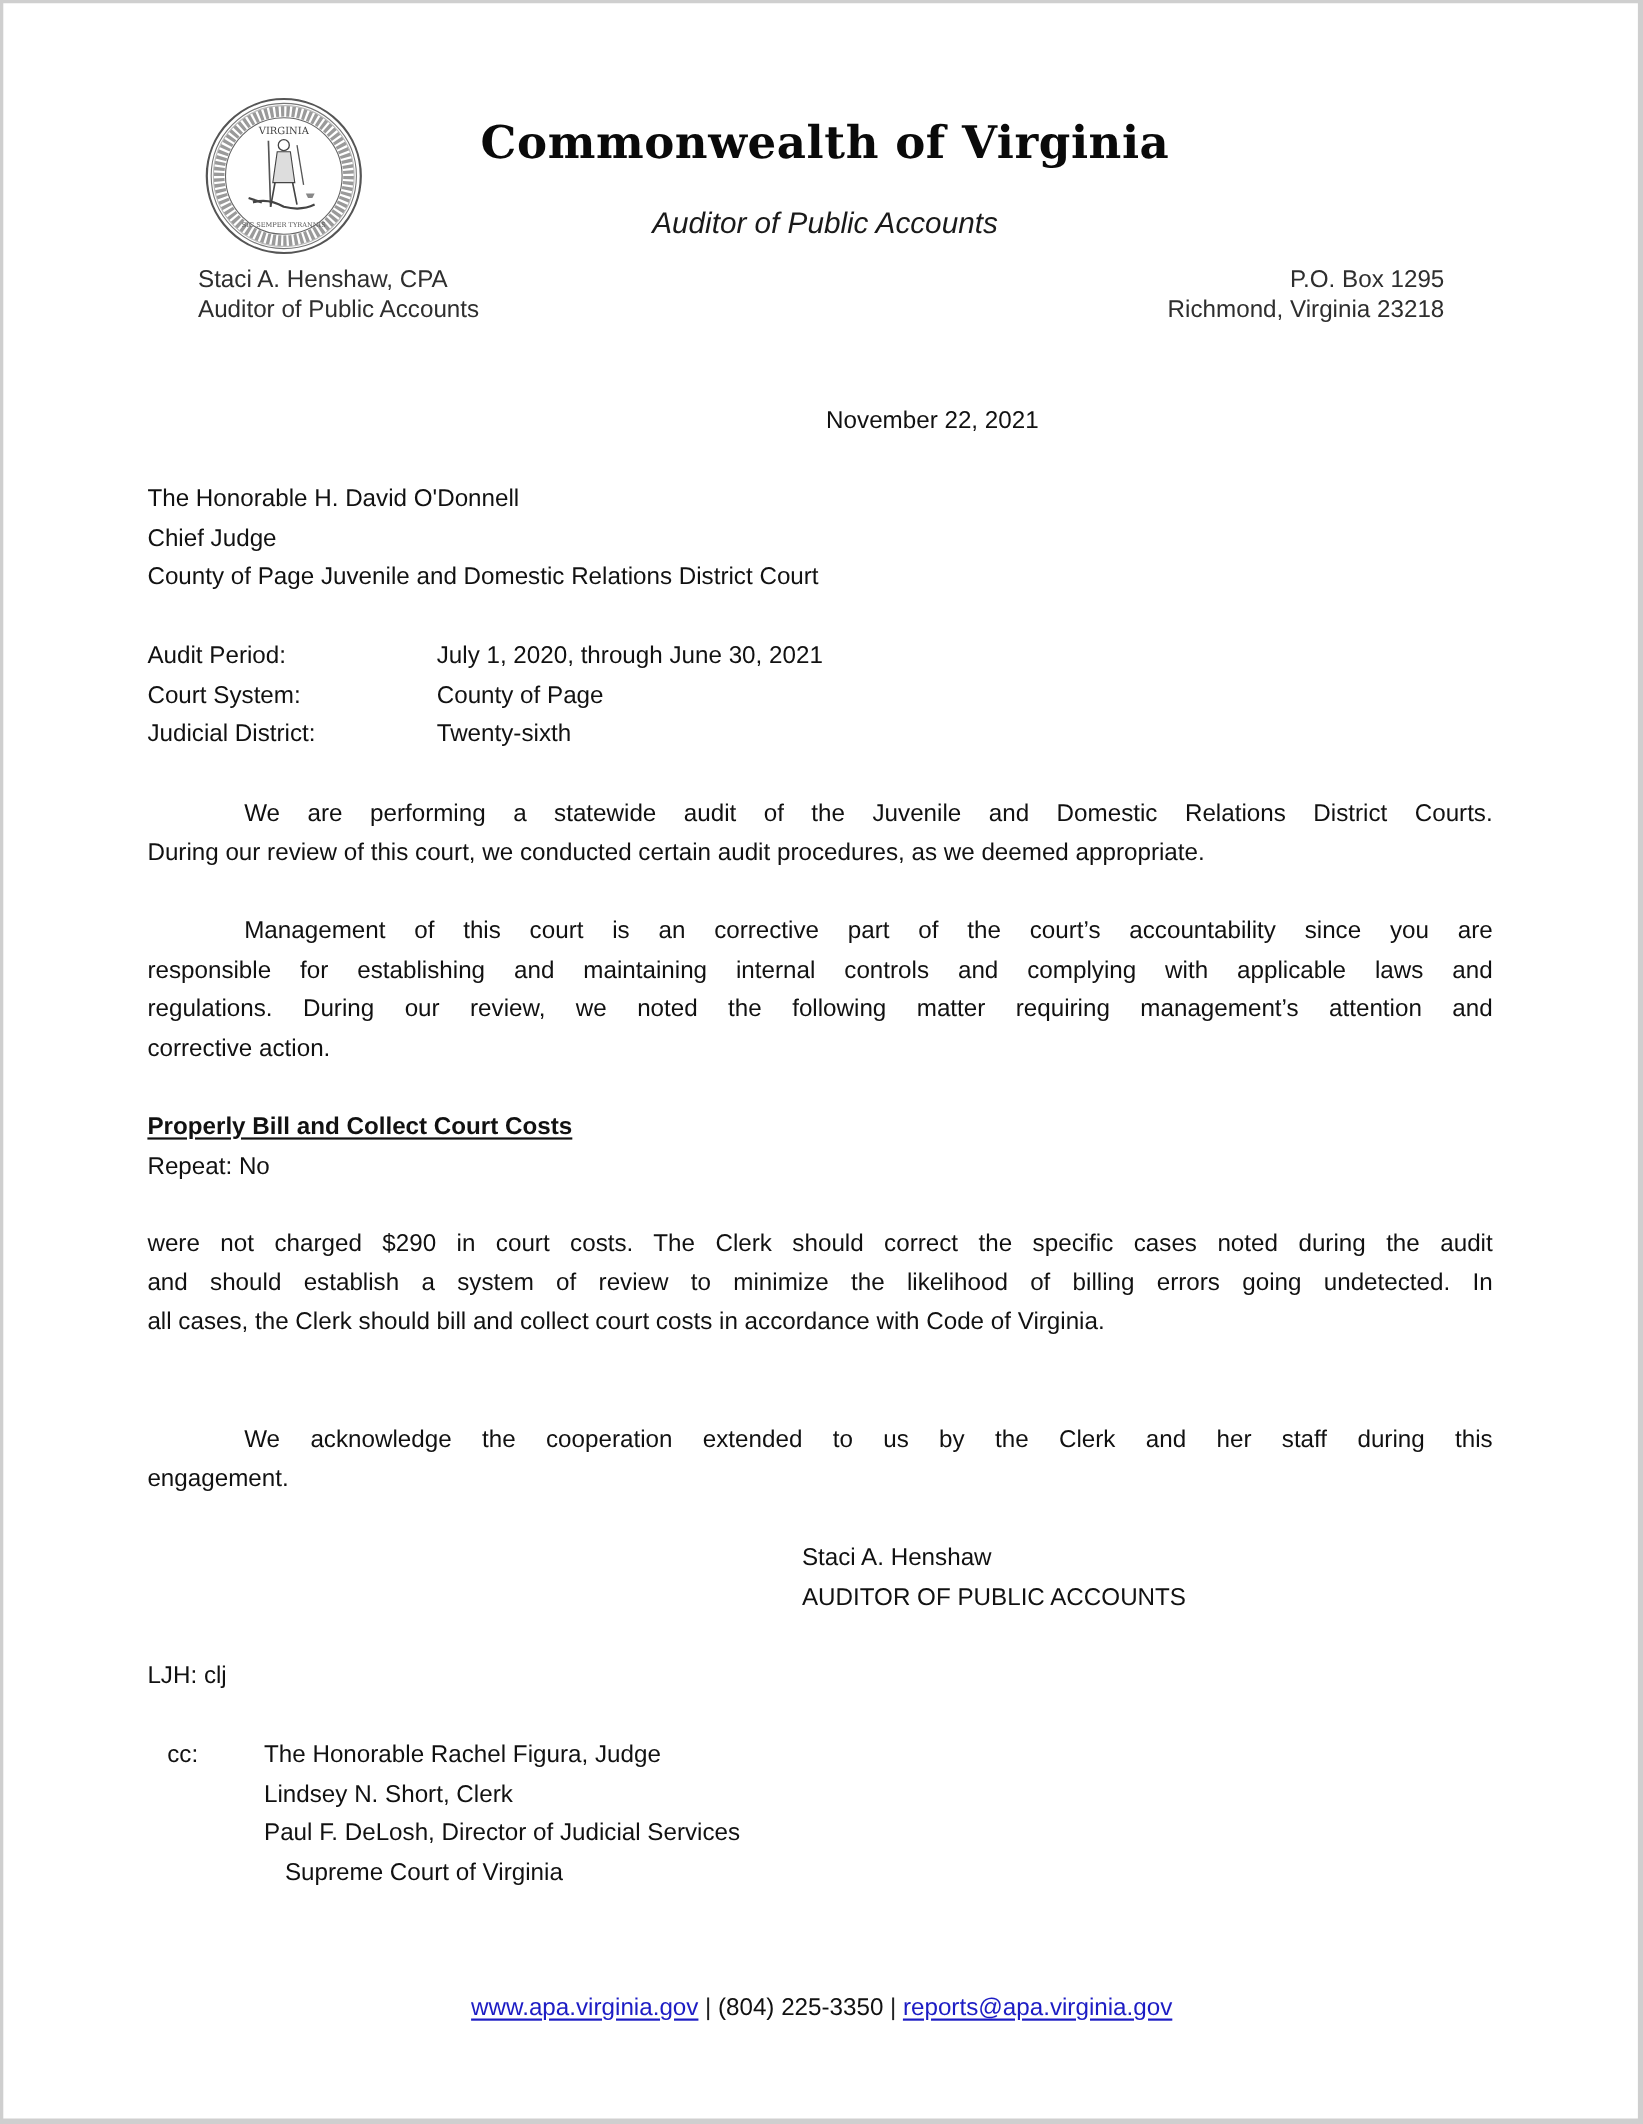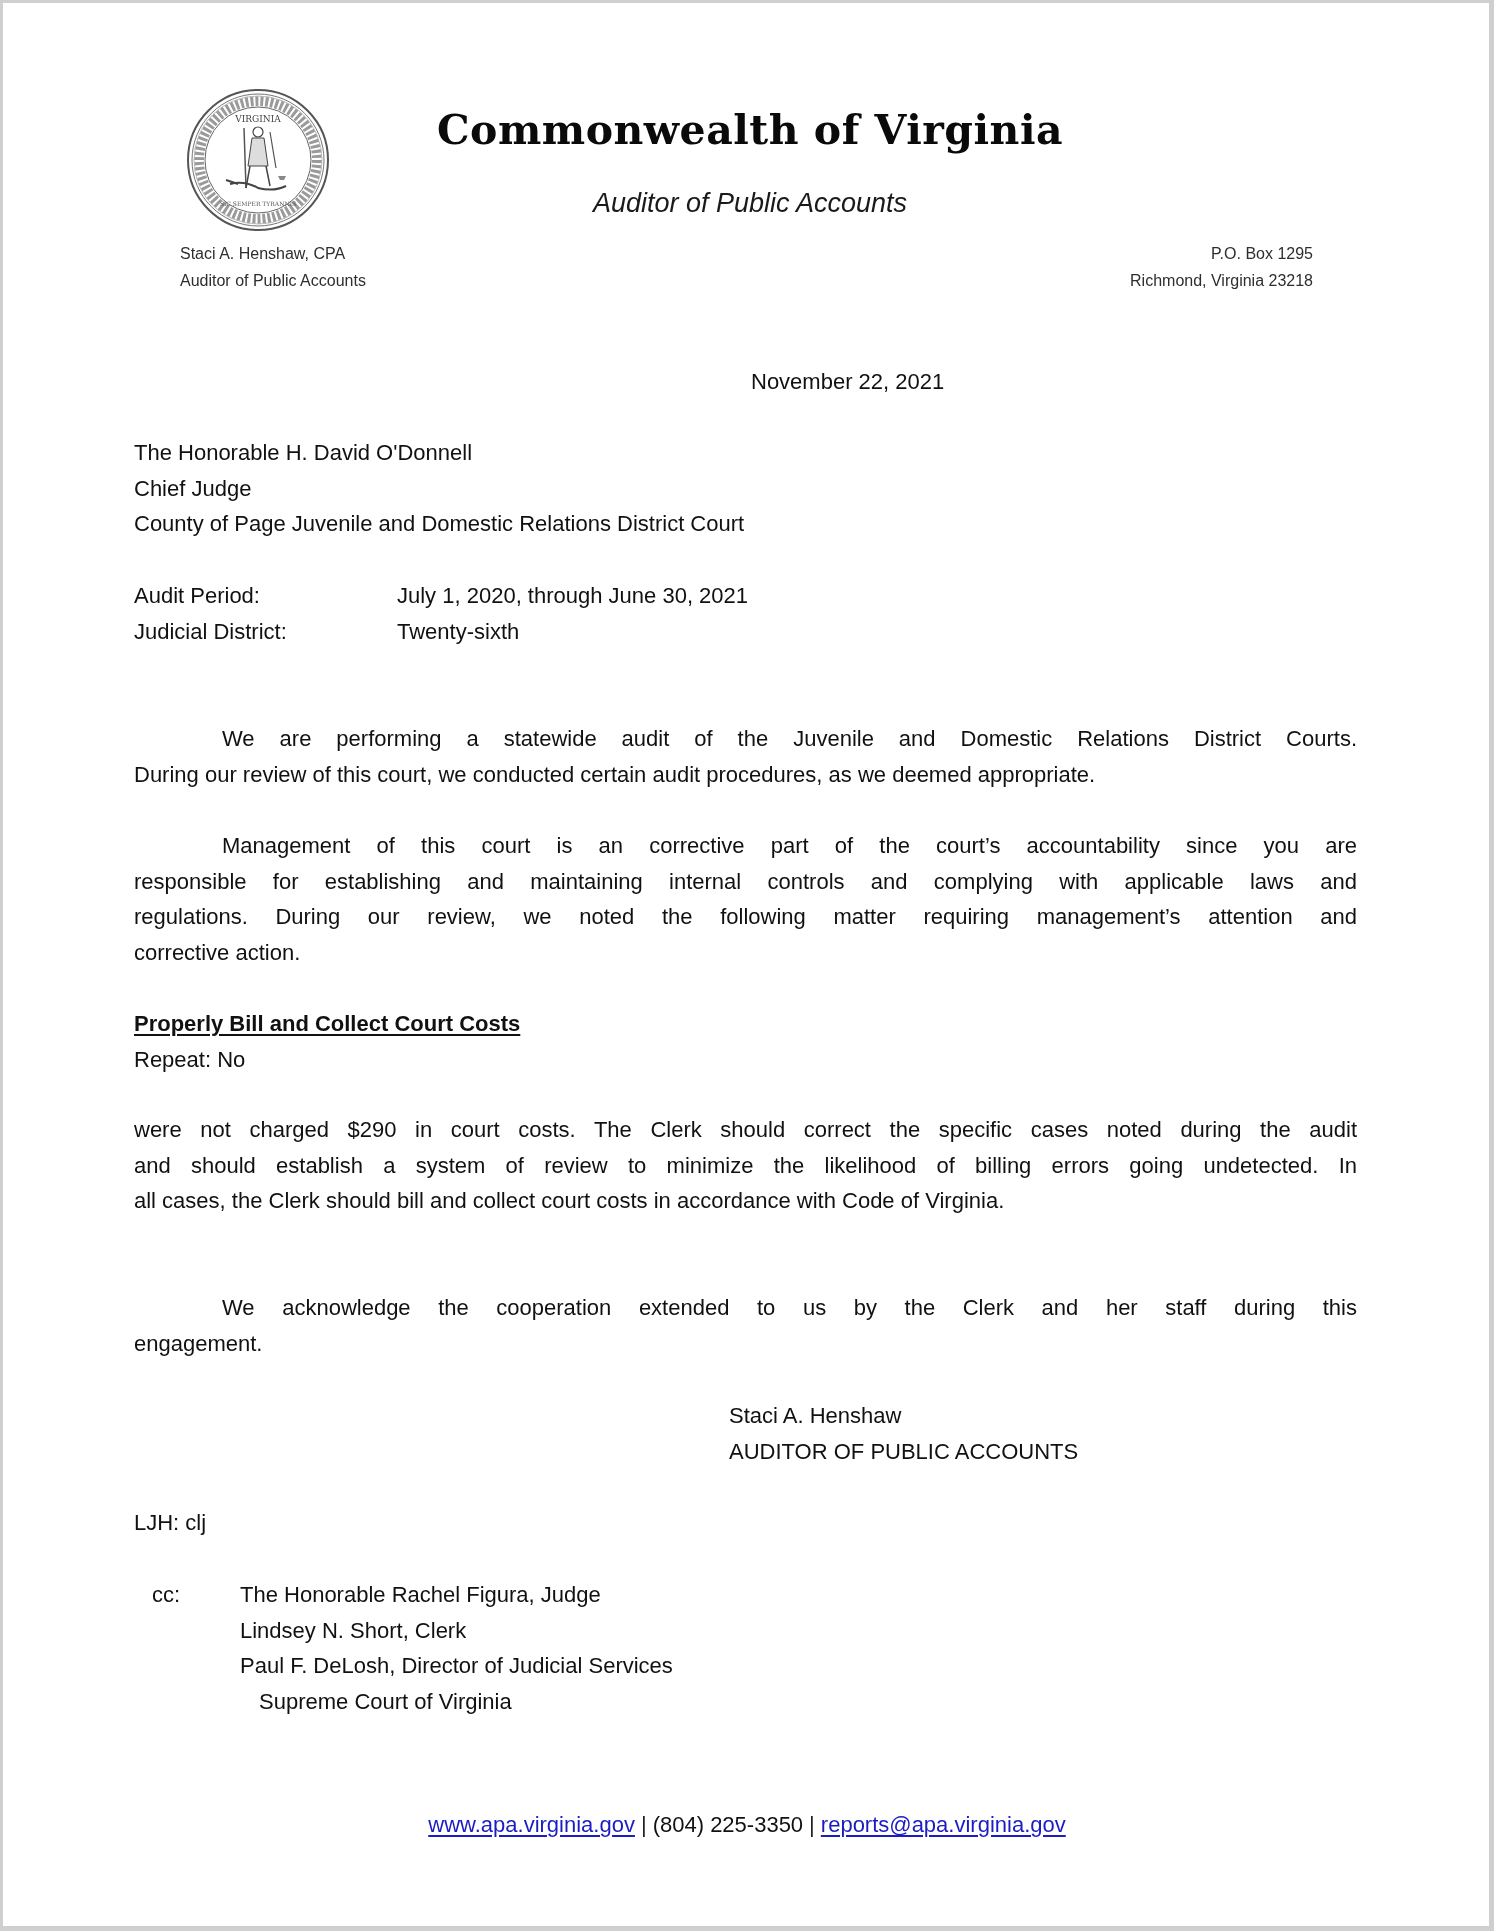--- a/index.html
+++ b/index.html
@@ -18,21 +18,21 @@
   .seal { left: 186px; top: 88px; width: 144px; height: 144px; }
   .title {
     left: 330px; width: 840px; top: 100px; text-align: center;
     font-family: "DejaVu Serif", serif; font-weight: bold; font-size: 41px;
     letter-spacing: 0.5px; color: #0a0a0a; line-height: 60px;
   }
   .subtitle {
     left: 450px; width: 600px; top: 186px; text-align: center;
     font-style: italic; font-size: 27px; color: #1a1a1a; line-height: 34px;
   }
-  .hdr { font-size: 16px; color: #2e2e2e; line-height: 27px; }
+  .hdr { font-size: 22px; color: #2e2e2e; line-height: 27px; }
   .hdr-left { left: 180px; top: 240px; }
   .hdr-right { right: 181px; top: 240px; text-align: right; }
   .body-text { font-size: 22px; line-height: 35.7px; color: #111111; }
   .line { height: 35.7px; white-space: nowrap; }
   .jline { width: 1223px; text-align: justify; text-align-last: justify; white-space: nowrap; height: 35.7px; }
   .ind { text-indent: 88px; }
   .col { left: 134px; width: 1223px; }
   .date { left: 751px; top: 364px; }
   .addr { top: 435px; }
   .meta { top: 578px; }
@@ -102,20 +102,24 @@
   <div class="line">Chief Judge</div>
   <div class="line">County of Page Juvenile and Domestic Relations District Court</div>
 </div>
 
 <div class="abs body-text col meta">
   <div class="meta-row">
     <span class="meta-label">Audit Period:</span>
     <span>July 1, 2020, through June 30, 2021</span>
   </div>
   <div class="meta-row">
+    <span class="meta-label">Court System:</span>
+    <span>County of Page</span>
+  </div>
+  <div class="meta-row">
     <span class="meta-label">Judicial District:</span>
     <span>Twenty-sixth</span>
   </div>
 </div>
 
 <div class="abs body-text col p1">
   <div class="jline ind">We are performing a statewide audit of the Juvenile and Domestic Relations District Courts.</div>
   <div class="line">During our review of this court, we conducted certain audit procedures, as we deemed appropriate.</div>
 </div>
 

